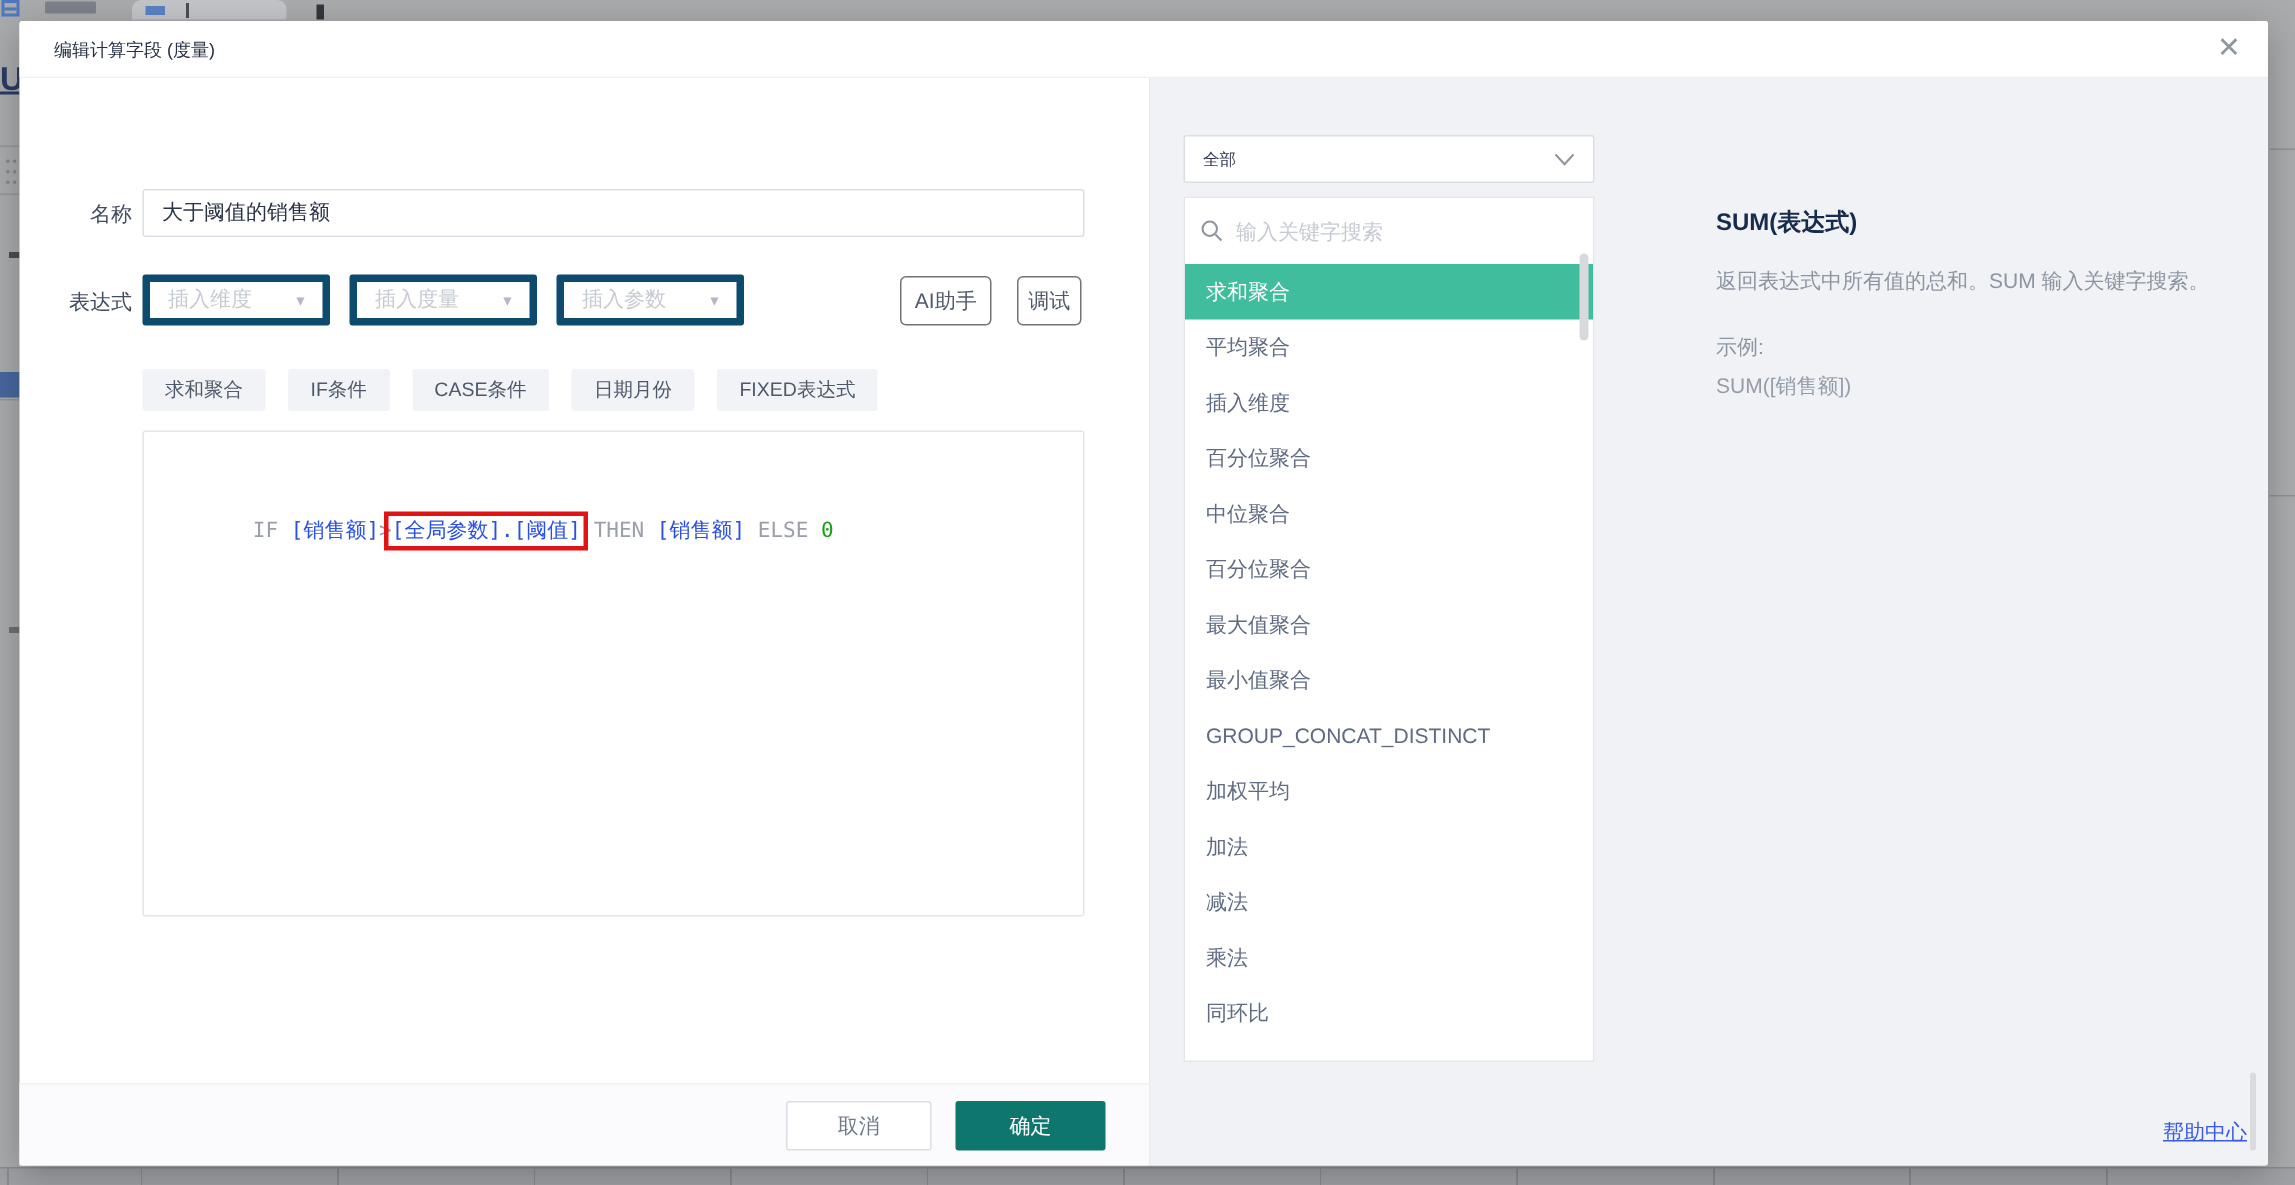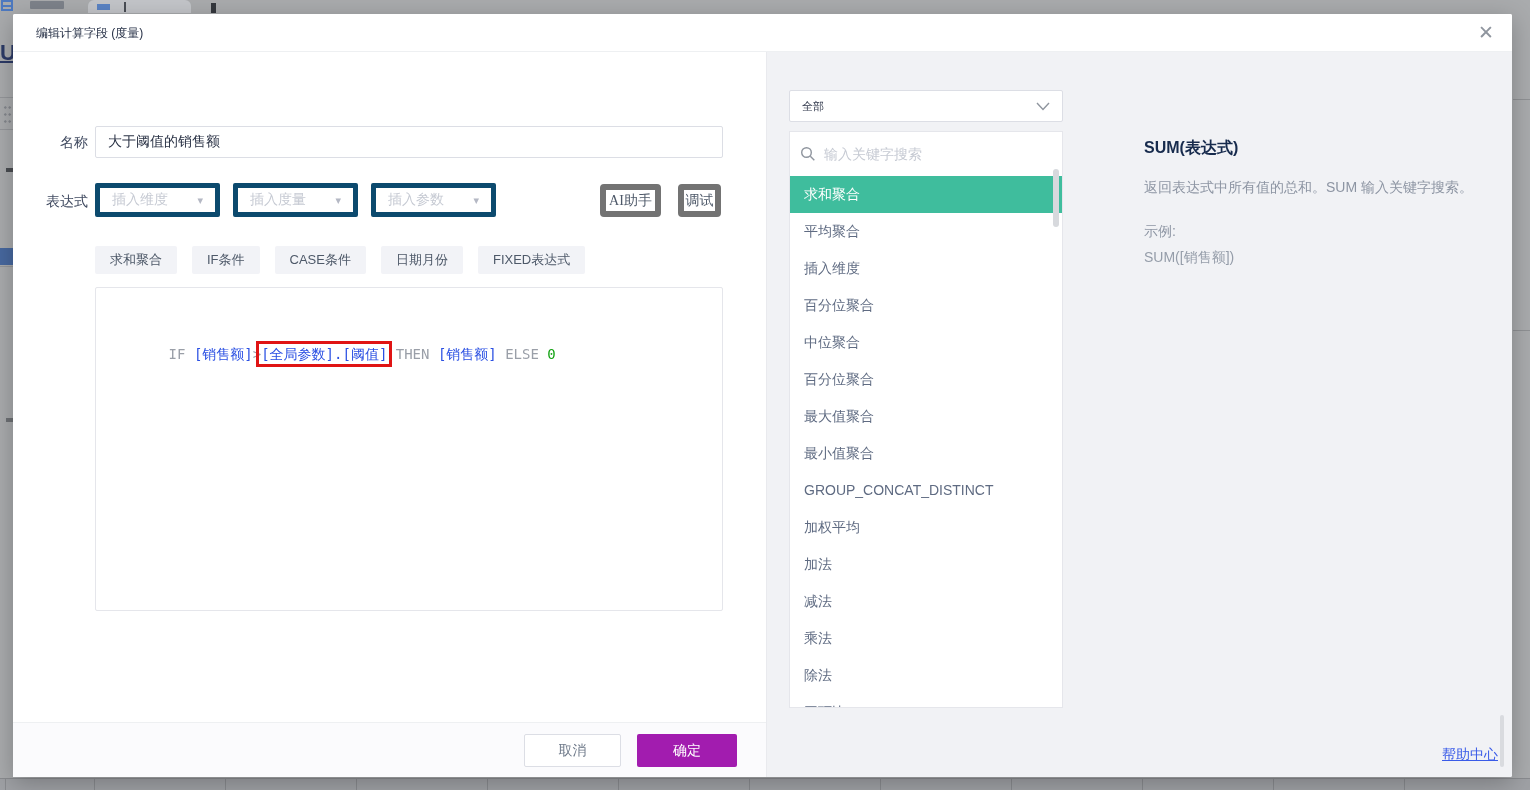--- a/index.html
+++ b/index.html
@@ -48,22 +48,22 @@
      border:1px solid #dcdee5; border-radius:2px; padding:0 12px; font-size:14px;
      color:#2b3346; background:#fff; font-family:inherit; }
   .expr-label { top:141px; }
   .dd-row { position:absolute; left:82px; top:131px; display:flex; gap:13px; }
   .dropdown { width:125px; height:34px; border:5px solid #0c4a6e; border-radius:2px;
      background:#fff; display:flex; align-items:center; justify-content:space-between;
      padding:0 12px; cursor:pointer; }
   .dd-label { font-size:14px; color:#c6cad3; }
   .dd-caret { font-size:11px; color:#b4b8c4; }
   .tool-btn { position:absolute; top:132px; height:33px; background:#fff;
-     border:6px solid #737373; border-radius:4px; font-size:14px; color:#4e5969;
-     font-family:Liberation Serif, serif; cursor:pointer; }
+     border:1px solid #737373; border-radius:4px; font-size:14px; color:#4e5969;
+     font-family:Liberation Sans, sans-serif; cursor:pointer; }
   .ai-btn { left:587px; width:61px; }
   .debug-btn { left:665px; width:43px; }
   .chips { position:absolute; left:82px; top:194px; display:flex; gap:15px; }
   .chip { height:28px; line-height:28px; padding:0 15px; background:#f2f3f7;
      border:none; border-radius:2px; font-size:13px; color:#4e5969;
      font-family:inherit; cursor:pointer; }
   .editor { position:absolute; left:82px; top:235px; width:628px; height:324px;
      border:1px solid #e5e6eb; border-radius:2px; background:#fff; padding:11px 22px;
      cursor:text; }
   .code-line { font-family:"DejaVu Sans Mono","Liberation Mono",monospace;
@@ -73,21 +73,21 @@
   .tok.field { color:#2b50e3; }
   .tok.number { color:#15a315; }
   .tok.highlighted { outline:3px solid #e01414; outline-offset:2px; }
 
   .modal-footer { position:absolute; left:0; top:708px; width:753px; height:55px;
      border-top:1px solid #eef0f2; background:#fbfbfd; }
   .btn { position:absolute; top:11px; height:33px; border-radius:2px; font-size:14px;
      font-family:inherit; cursor:pointer; }
   .btn-cancel { left:511px; width:97px; background:#fff; border:1px solid #dcdee5;
      color:#6f7a8a; }
-  .btn-ok { left:624px; width:100px; background:#a21caf; border:none; color:#fff; }
+  .btn-ok { left:624px; width:100px; background:#0f766e; border:none; color:#fff; }
 
   
   .right-pane { position:absolute; left:753px; top:38px; width:746px; height:725px;
      background:#f1f2f5; border-left:1px solid #e9eaee; border-radius:0 0 2px 0; }
   .cat-select { position:absolute; left:22px; top:38px; width:274px; height:32px;
      background:#fff; border:1px solid #dcdee5; border-radius:2px; display:flex;
      align-items:center; justify-content:space-between; padding:0 12px; cursor:pointer; }
   .cat-value { font-size:11px; color:#333a4d; }
   .fn-box { position:absolute; left:22px; top:79px; width:274px; height:577px;
      background:#fff; border:1px solid #e5e6eb; overflow:hidden; }
@@ -211,21 +211,20 @@
           <div class="fn-item">百分位聚合</div>
           <div class="fn-item">中位聚合</div>
           <div class="fn-item">百分位聚合</div>
           <div class="fn-item">最大值聚合</div>
           <div class="fn-item">最小值聚合</div>
           <div class="fn-item">GROUP_CONCAT_DISTINCT</div>
           <div class="fn-item">加权平均</div>
           <div class="fn-item">加法</div>
           <div class="fn-item">减法</div>
           <div class="fn-item">乘法</div>
-          <div class="fn-item">除法</div>
           <div class="fn-item">同环比</div>
         </div>
       <div class="fn-scroll-thumb"></div>
     </div>
 
     <div class="doc">
       <div class="doc-title">SUM(表达式)</div>
       <div class="doc-desc">返回表达式中所有值的总和。SUM 输入关键字搜索。</div>
       <div class="doc-example-label">示例:</div>
       <div class="doc-example-code">SUM([销售额])</div>

